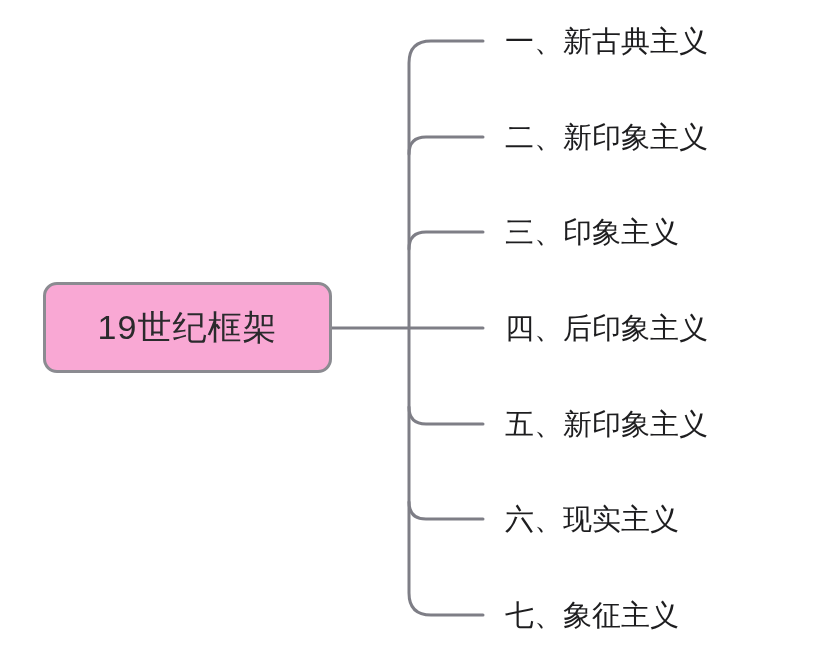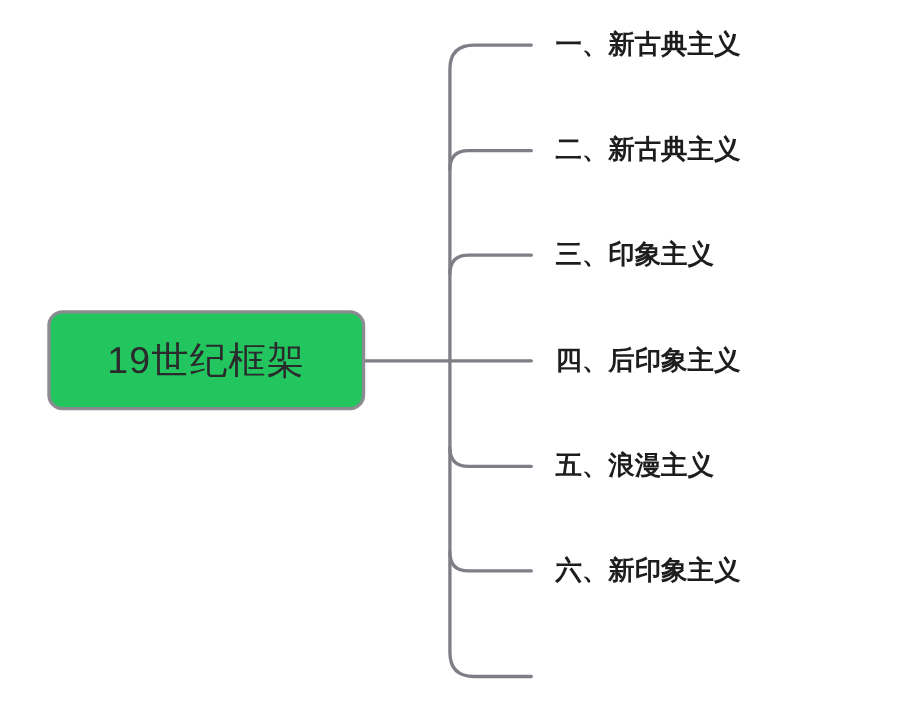--- a/index.html
+++ b/index.html
@@ -29,40 +29,40 @@
   }
   .root-node {
     position: absolute;
     left: 43px;
     top: 282px;
     width: 289px;
     height: 91px;
     box-sizing: border-box;
     border: 3px solid #8b8b91;
     border-radius: 14px;
-    background: #22c55e;
+    background: #f9a8d4;
     display: flex;
     align-items: center;
     justify-content: center;
     cursor: default;
   }
   .root-label {
     font-size: 34px;
     font-weight: 400;
     color: #2a2a2c;
     letter-spacing: 1px;
     white-space: nowrap;
   }
   .branch-node {
     position: absolute;
     left: 505px;
     height: 42px;
     line-height: 42px;
-    font-size: 24px;
-    font-weight: 700;
+    font-size: 29px;
+    font-weight: 400;
     color: #1d1d1f;
     white-space: nowrap;
     cursor: default;
   }
 </style>
 </head>
 <body>
 
 <div class="canvas">
 
@@ -81,19 +81,20 @@
 
       <path d="M 409 502 Q 409 519 426 519 L 483 519"></path>
     </g>
   </svg>
 
   <div class="root-node">
     <span class="root-label">19世纪框架</span>
   </div>
 
   <div class="branch-node" style="top:20px">一、新古典主义</div>
-  <div class="branch-node" style="top:116px">二、新古典主义</div>
+  <div class="branch-node" style="top:116px">二、新印象主义</div>
   <div class="branch-node" style="top:211px">三、印象主义</div>
   <div class="branch-node" style="top:307px">四、后印象主义</div>
-  <div class="branch-node" style="top:403px">五、浪漫主义</div>
-  <div class="branch-node" style="top:498px">六、新印象主义</div>
+  <div class="branch-node" style="top:403px">五、新印象主义</div>
+  <div class="branch-node" style="top:498px">六、现实主义</div>
+  <div class="branch-node" style="top:594px">七、象征主义</div>
 
 </div>
 
 </body></html>

